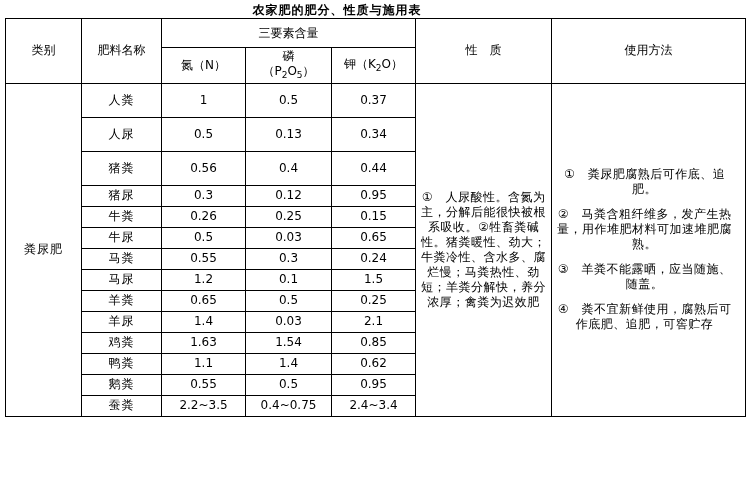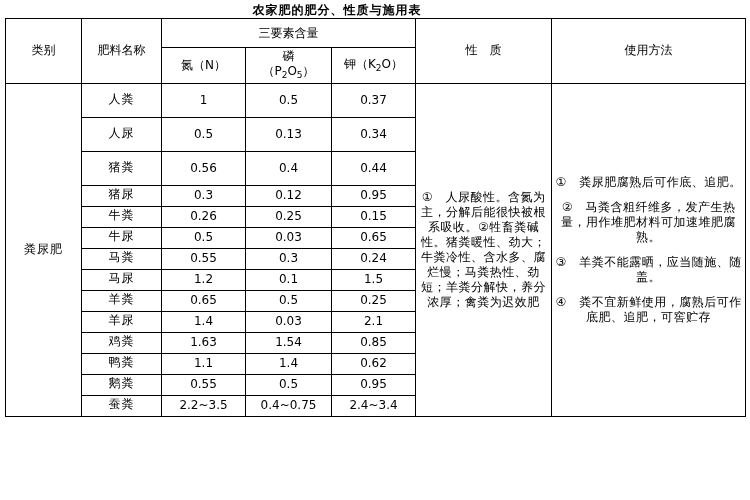--- a/index.html
+++ b/index.html
@@ -57,36 +57,35 @@
     font-size: 13px;
     margin-top: 36px;
   }
   .cat-cell {
     font-size: 14px;
     letter-spacing: 1px;
   }
   .name-cell {
     font-size: 13px;
     letter-spacing: 1px;
-    font-family: Liberation Mono, monospace;
   }
   .num {
     font-size: 12px;
     font-family: "DejaVu Sans", "Liberation Sans", sans-serif;
   }
   .prop-cell, .use-cell {
     font-size: 12.5px;
     text-align: left;
     vertical-align: top;
     padding: 4px 6px;
     line-height: 1.5;
     letter-spacing: 0.5px;
   }
   .use-cell p, .prop-cell p {
-    margin: 0 0 10px 0;
+    margin: 0 8px 10px 0;
   }
   .use-cell p:last-child, .prop-cell p:last-child {
     margin-bottom: 0;
   }
   .sub {
     font-size: 9px;
     vertical-align: sub;
   }
   .row-h {
     height: 21px;

